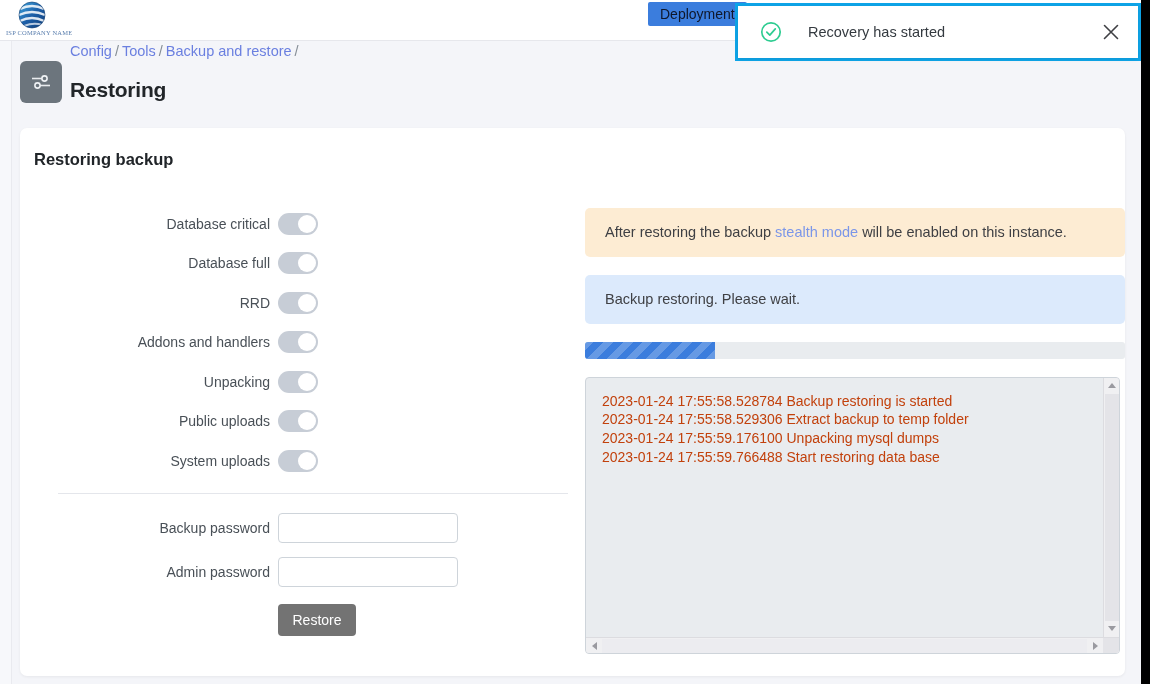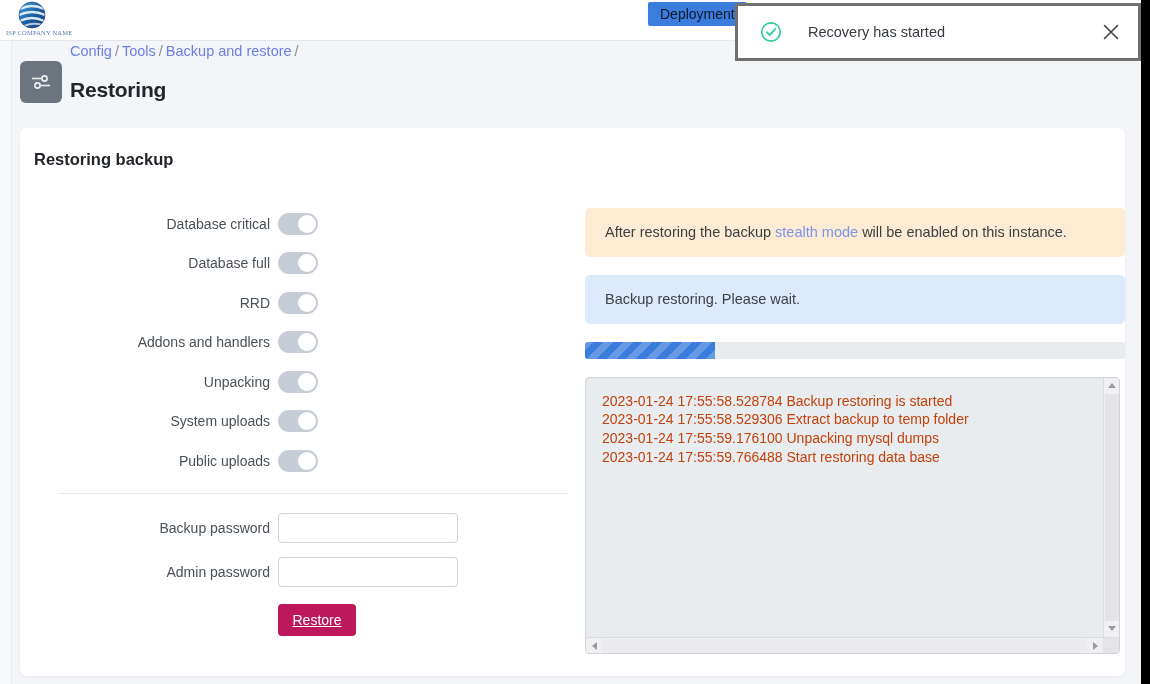--- a/index.html
+++ b/index.html
@@ -88,21 +88,21 @@
     white-space: nowrap;
     overflow: hidden;
     cursor: pointer;
   }
 
   
   .toast-outline {
     position: absolute;
     left: 735px; top: 3px;
     width: 406px; height: 58px;
-    border: 3px solid #737373;
+    border: 3px solid #0ea5e9;
     background: #ffffff;
     z-index: 40;
     text-decoration: underline;
   }
   .toast {
     position: absolute;
     inset: 0;
     background: #ffffff;
     display: flex;
     align-items: center;
@@ -488,47 +488,47 @@
       </div>
 
       <div class="frow">
         <div class="flabel">Unpacking</div>
         <div class="toggle">
             <div class="knob"></div>
           </div>
       </div>
 
       <div class="frow">
+        <div class="flabel">Public uploads</div>
+        <div class="toggle">
+            <div class="knob"></div>
+          </div>
+      </div>
+
+      <div class="frow">
         <div class="flabel">System uploads</div>
-        <div class="toggle">
-            <div class="knob"></div>
-          </div>
-      </div>
-
-      <div class="frow">
-        <div class="flabel">Public uploads</div>
         <div class="toggle">
             <div class="knob"></div>
           </div>
       </div>
 
       <div class="divider"></div>
 
       <div class="frow frow-input">
         <div class="flabel">Backup password</div>
         <input class="ptext" type="password" placeholder="" style="">
       </div>
 
       <div class="frow frow-input">
         <div class="flabel">Admin password</div>
         <input class="ptext" type="password" placeholder="" style="">
       </div>
 
       <div class="frow-btn">
-        <button class="restore-btn" style="background: #be185d; text-decoration: underline;">Restore</button>
+        <button class="restore-btn" style="background: #737373;">Restore</button>
       </div>
     </div>
 
     <div class="right-col">
 
       <div class="alert alert-warn">
         <span>After restoring the backup </span><a>stealth mode</a><span> will be enabled on this instance.</span>
       </div>
 
       <div class="alert alert-info">Backup restoring. Please wait.</div>

